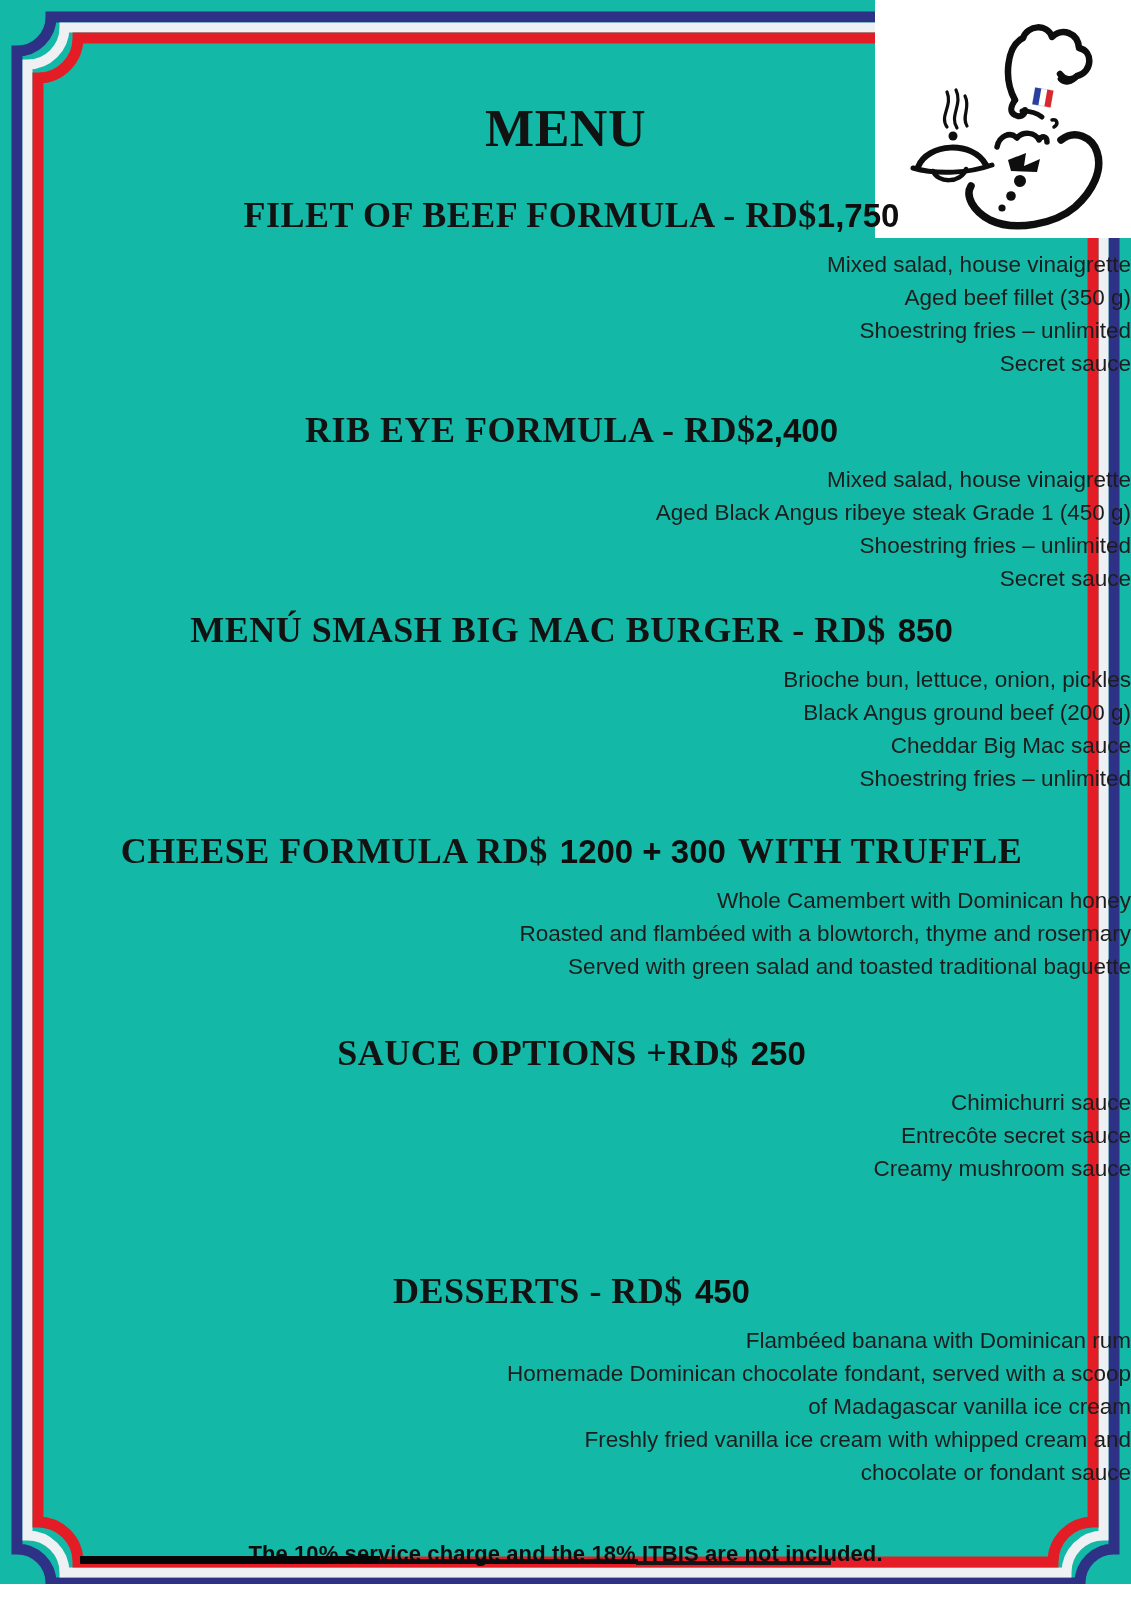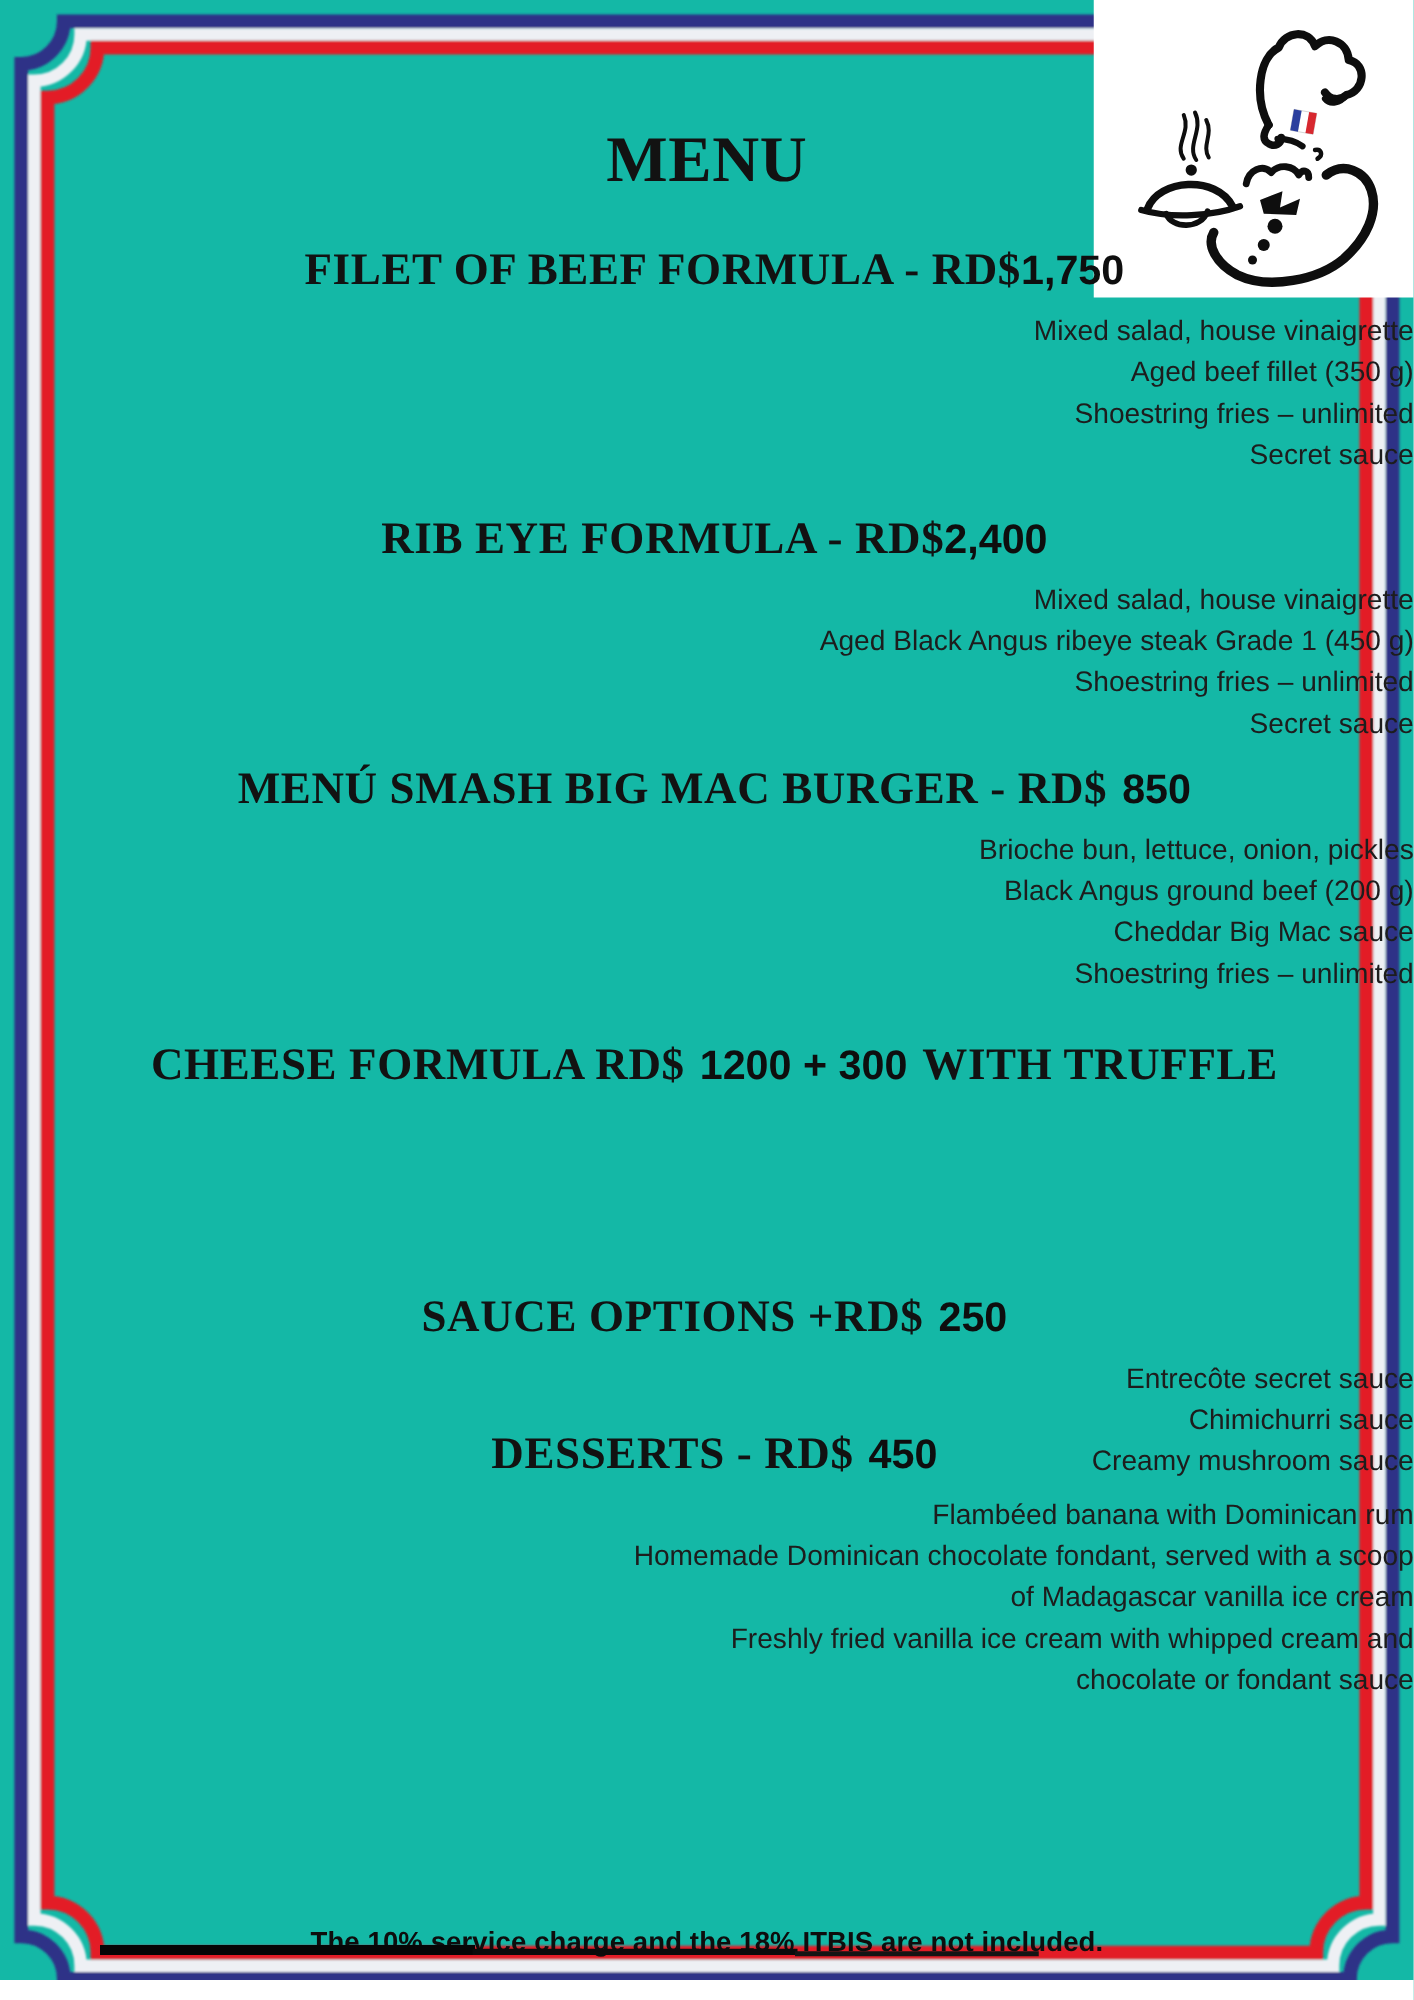--- a/index.html
+++ b/index.html
@@ -124,32 +124,37 @@
     <div class="items">
       <div>Brioche bun, lettuce, onion, pickles</div>
       <div>Black Angus ground beef (200 g)</div>
       <div>Cheddar Big Mac sauce</div>
       <div>Shoestring fries – unlimited</div>
     </div>
   </div>
 
   <div class="abs" style="top:828px">
     <div class="heading fancy"><span>CHEESE FORMULA RD$</span><span class="price gap">1200 + 300</span><span class="suffix">WITH TRUFFLE</span></div>
+    <div class="items">
+      <div>Whole Camembert with Dominican honey</div>
+      <div>Roasted and flambéed with a blowtorch, thyme and rosemary</div>
+      <div>Served with green salad and toasted traditional baguette</div>
+    </div>
   </div>
 
   <div class="abs" style="top:1030px">
     <div class="heading fancy"><span>SAUCE OPTIONS +RD$</span><span class="price gap">250</span></div>
     <div class="items">
+      <div>Chimichurri sauce</div>
       <div>Entrecôte secret sauce</div>
-      <div>Chimichurri sauce</div>
       <div>Creamy mushroom sauce</div>
     </div>
   </div>
 
-  <div class="abs" style="top:1139px">
+  <div class="abs" style="top:1268px">
     <div class="heading fancy"><span>DESSERTS - RD$</span><span class="price gap">450</span></div>
     <div class="items">
       <div>Flambéed banana with Dominican rum</div>
       <div>Homemade Dominican chocolate fondant, served with a scoop</div>
       <div>of Madagascar vanilla ice cream</div>
       <div>Freshly fried vanilla ice cream with whipped cream and</div>
       <div>chocolate or fondant sauce</div>
     </div>
   </div>
 

